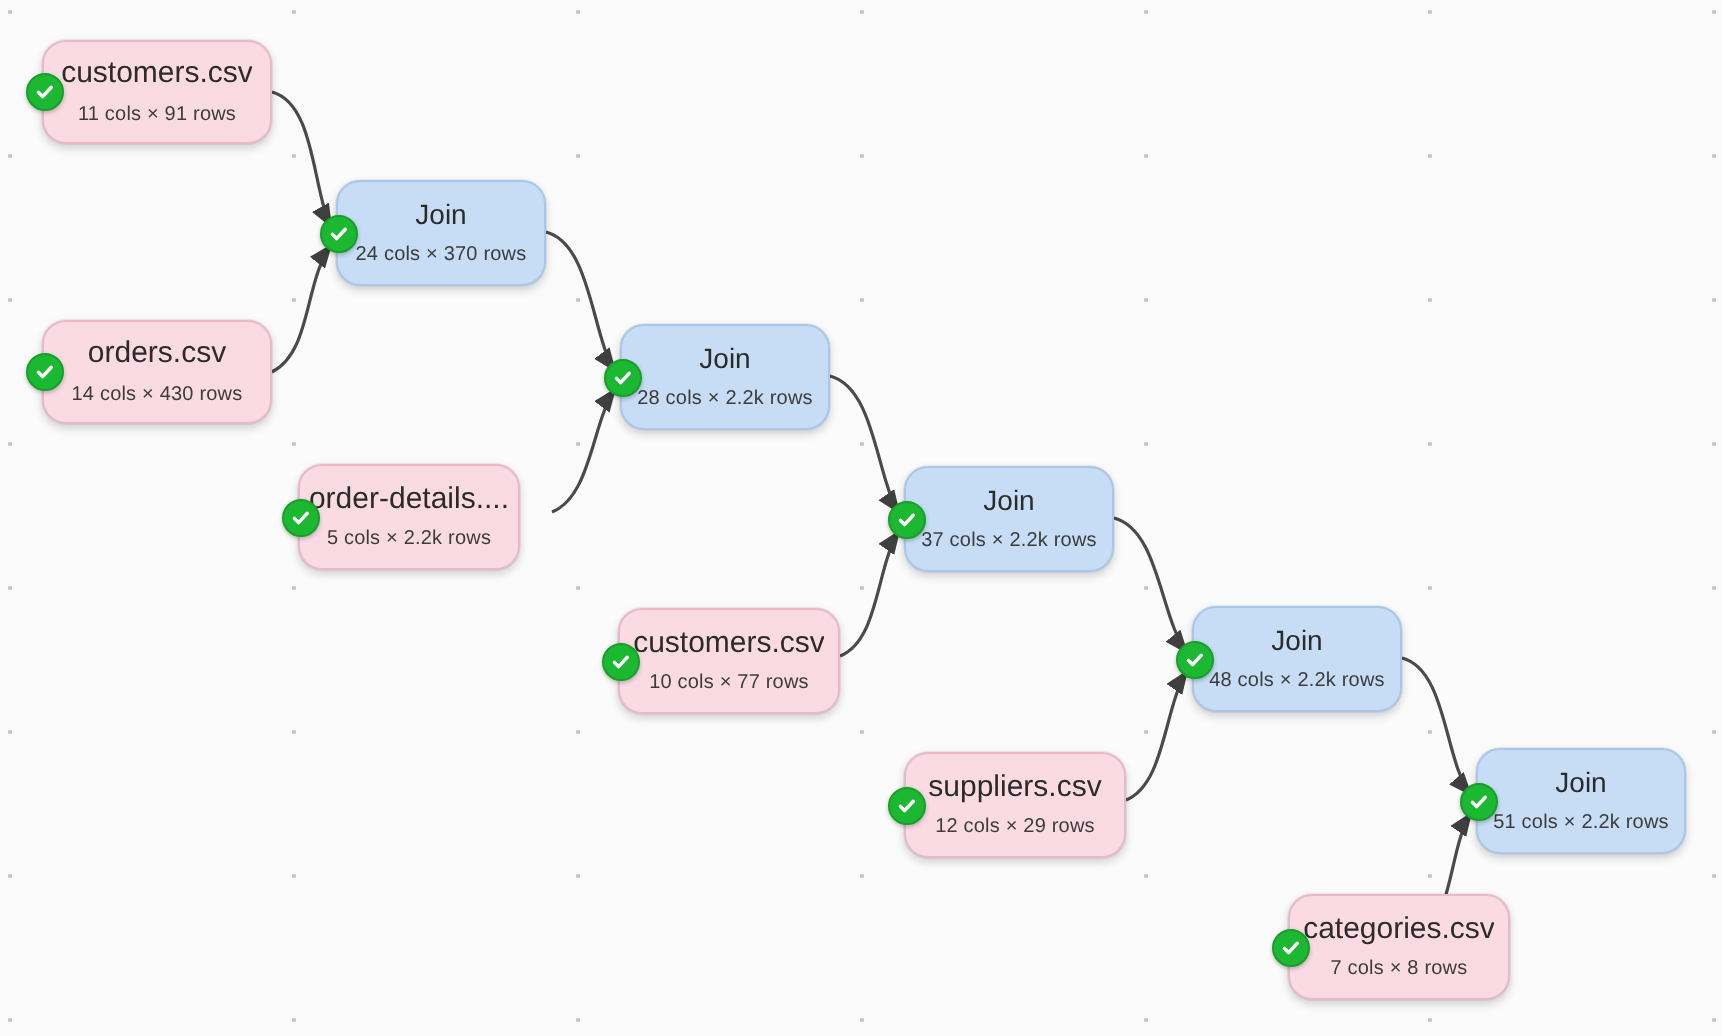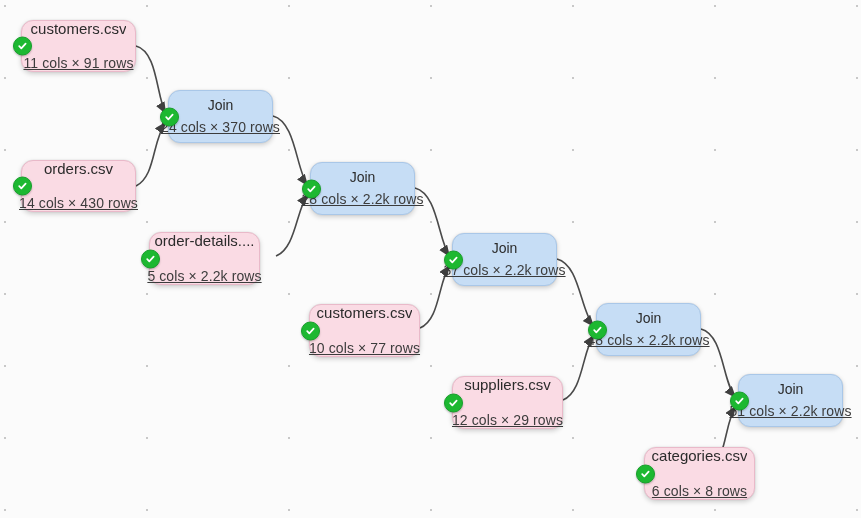--- a/index.html
+++ b/index.html
@@ -35,21 +35,20 @@
     border-radius: 12px;
     display: flex;
     flex-direction: column;
     align-items: center;
     justify-content: center;
     box-shadow: 0 2px 5px rgba(0,0,0,0.18), 0 0 0 0.5px rgba(0,0,0,0.05);
   }
   .node.source {
     background: #fadbe4;
     border: 1px solid #e9b9c9;
-    justify-content: space-between;
   }
   .node.join {
     background: #c6ddf5;
     border: 1px solid #a9c7e8;
   }
   .node-title {
     color: #2b2b2b;
     line-height: 1.1;
     max-width: 94%;
     overflow: hidden;
@@ -58,25 +57,24 @@
     text-align: center;
   }
   .node.source .node-title {
     font-size: 15px;
   }
   .node.join .node-title {
     font-size: 14px;
   }
   .node-sub {
     margin-top: 6px;
-    font-size: 14px;
+    font-size: 10px;
     color: #3c3c3c;
     letter-spacing: 0.1px;
     white-space: nowrap;
-    text-decoration: underline;
   }
   .status-badge {
     position: absolute;
     left: -9px;
     top: 50%;
     transform: translateY(-50%);
     width: 17px;
     height: 17px;
     border-radius: 50%;
     background: #1db831;
@@ -197,21 +195,21 @@
         <div class="node-title">Join</div>
         <div class="node-sub">48 cols × 2.2k rows</div>
       </div>
       <div class="node source" style="left: 596px; top: 447px; width: 111px; height: 53px; margin-left: 48px;">
         <div class="status-badge">
           <svg width="11" height="11" viewBox="0 0 12 12">
             <path d="M2.4,6.2 L4.7,8.5 L9.4,3.4" fill="none" stroke="#ffffff" stroke-width="1.9" stroke-linecap="round" stroke-linejoin="round"></path>
           </svg>
         </div>
         <div class="node-title">categories.csv</div>
-        <div class="node-sub">6 cols × 8 rows</div>
+        <div class="node-sub">7 cols × 8 rows</div>
       </div>
       <div class="node join" style="left: 738px; top: 374px; width: 105px; height: 53px;">
         <div class="status-badge">
           <svg width="11" height="11" viewBox="0 0 12 12">
             <path d="M2.4,6.2 L4.7,8.5 L9.4,3.4" fill="none" stroke="#ffffff" stroke-width="1.9" stroke-linecap="round" stroke-linejoin="round"></path>
           </svg>
         </div>
         <div class="node-title">Join</div>
         <div class="node-sub">51 cols × 2.2k rows</div>
       </div>

